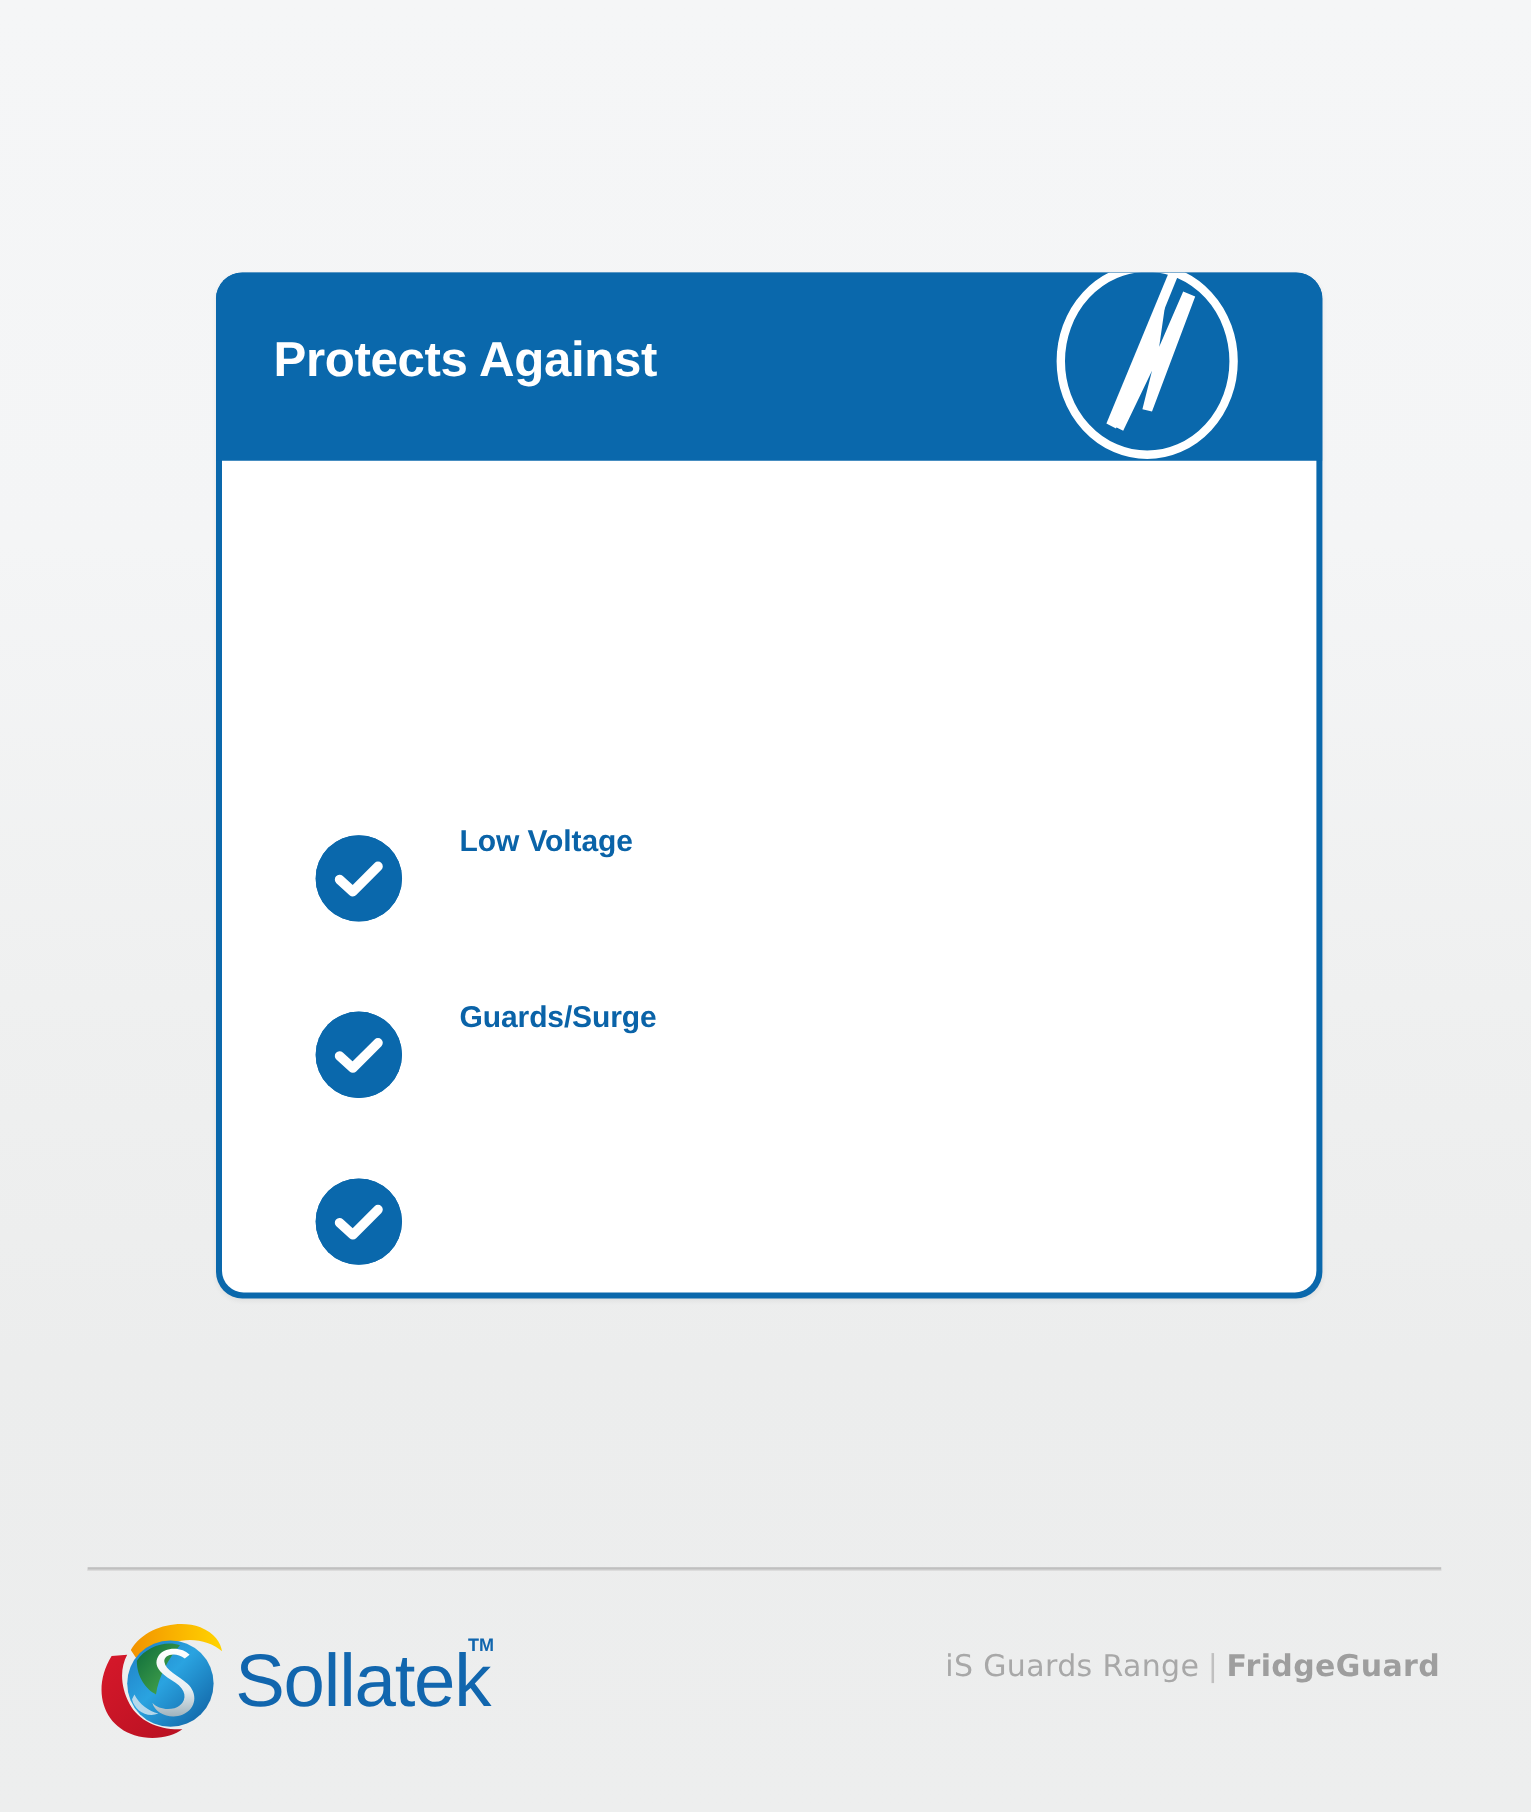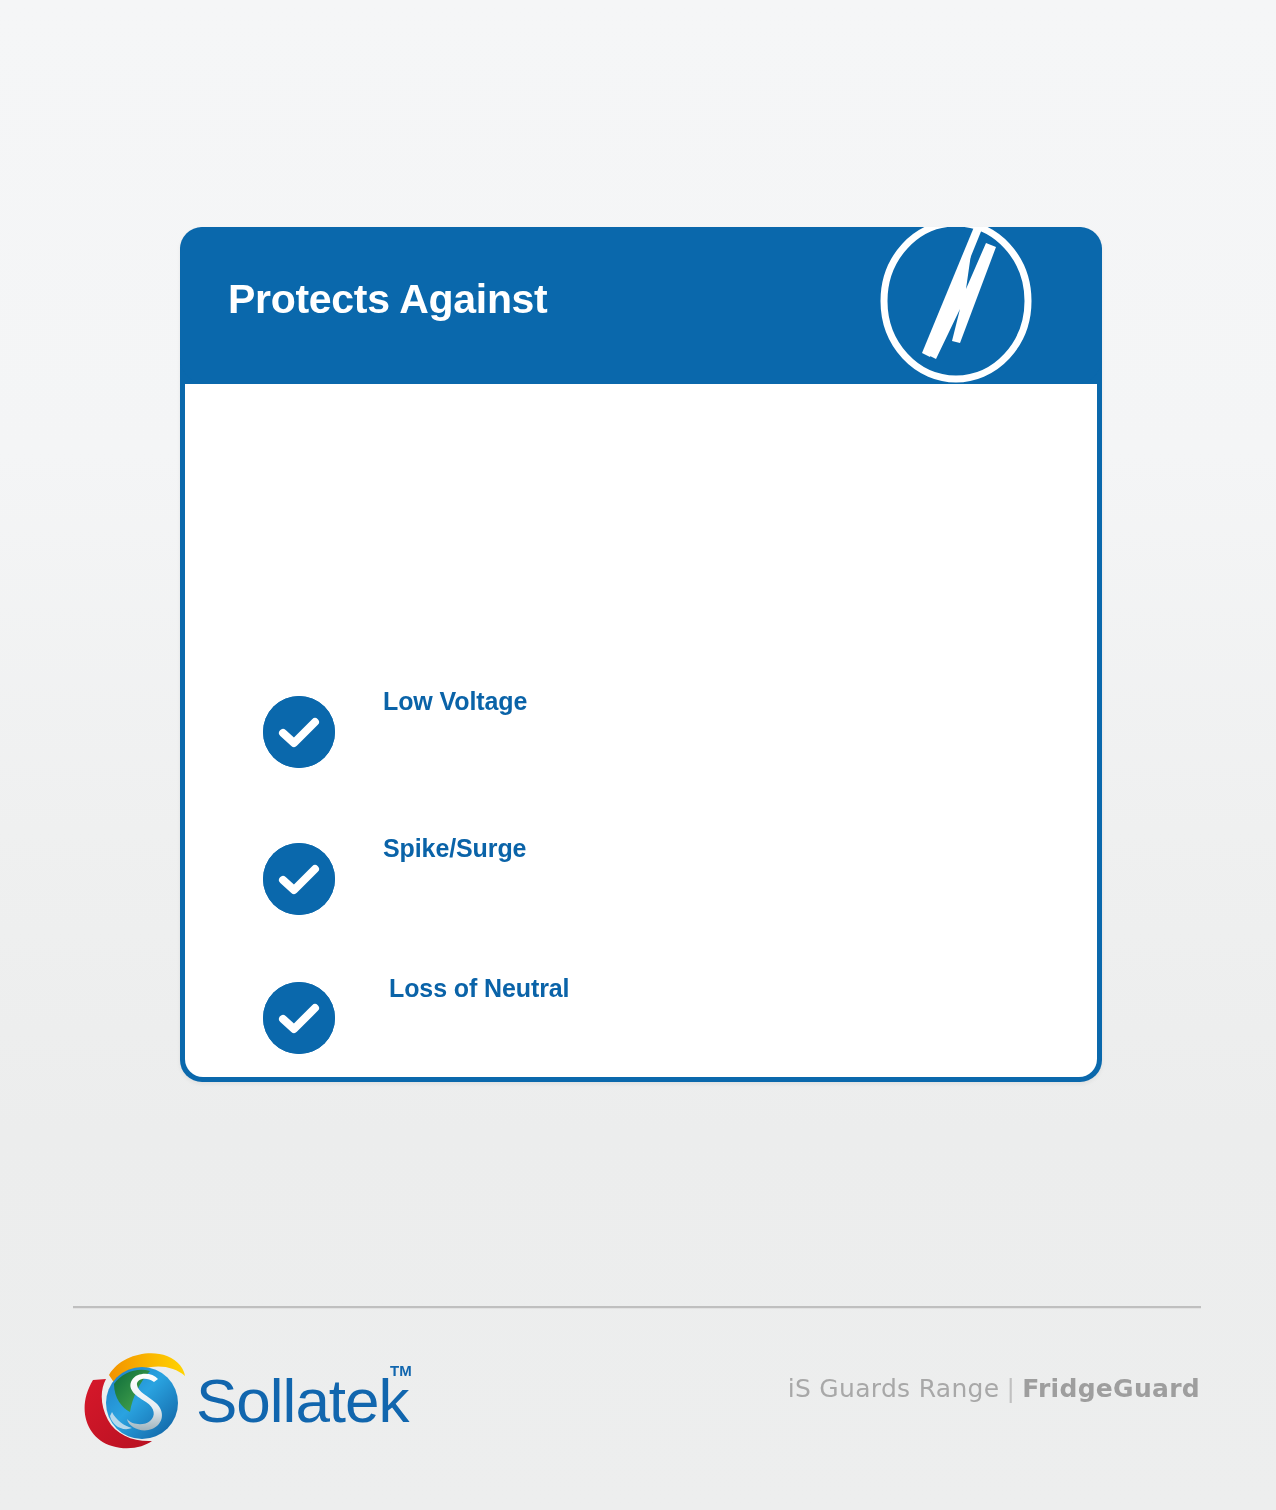--- a/index.html
+++ b/index.html
@@ -28,21 +28,20 @@
     overflow: hidden;
     box-shadow: 0 2px 4px rgba(0,0,0,0.06);
   }
   .card-header {
     position: absolute;
     left: 0; top: 0;
     width: 100%;
     height: 157px;
     background: #0A68AC;
     overflow: hidden;
-    border-radius: 26px;
   }
   .card-title {
     position: absolute;
     left: 48px;
     top: 52px;
     color: #FFFFFF;
     font-size: 41px;
     font-weight: bold;
     letter-spacing: -0.3px;
     line-height: 1;
@@ -192,33 +191,32 @@
       </div>
 
       <div class="feature-item i1">
         <div class="check-badge">
           <svg viewBox="0 0 72 72" width="72" height="72" xmlns="http://www.w3.org/2000/svg">
             <circle cx="36" cy="36" r="36" fill="#0A68AC"></circle>
             <path d="M20 37 L31 47 L52 26" fill="none" stroke="#FFFFFF" stroke-width="8" stroke-linecap="round" stroke-linejoin="round"></path>
           </svg>
         </div>
         <div class="feature-text">
-          <div class="feature-title">Spike/Surge</div>
+          <div class="feature-title">Guards/Surge</div>
         </div>
       </div>
 
       <div class="feature-item i2">
         <div class="check-badge">
           <svg viewBox="0 0 72 72" width="72" height="72" xmlns="http://www.w3.org/2000/svg">
             <circle cx="36" cy="36" r="36" fill="#0A68AC"></circle>
             <path d="M20 37 L31 47 L52 26" fill="none" stroke="#FFFFFF" stroke-width="8" stroke-linecap="round" stroke-linejoin="round"></path>
           </svg>
         </div>
         <div class="feature-text">
-          <div class="feature-title">Loss of Neutral</div>
         </div>
       </div>
 
     </div>
   </div>
 </div>
 
 <div class="footer-divider"></div>
 
 <div class="footer">

